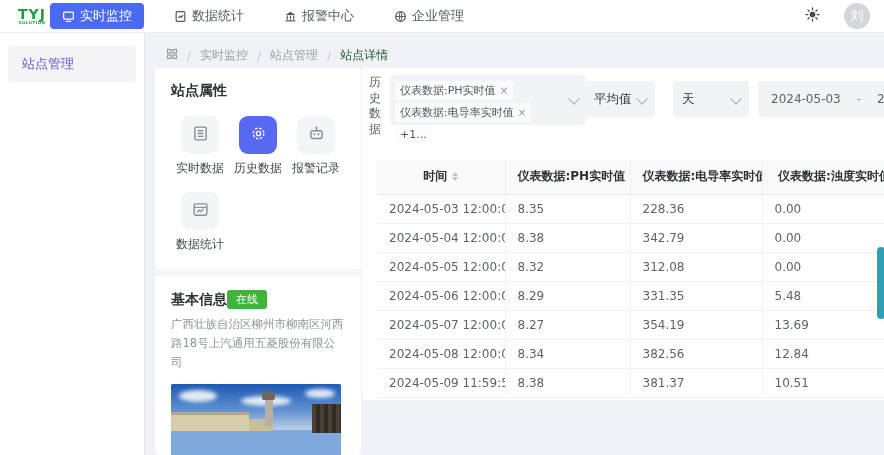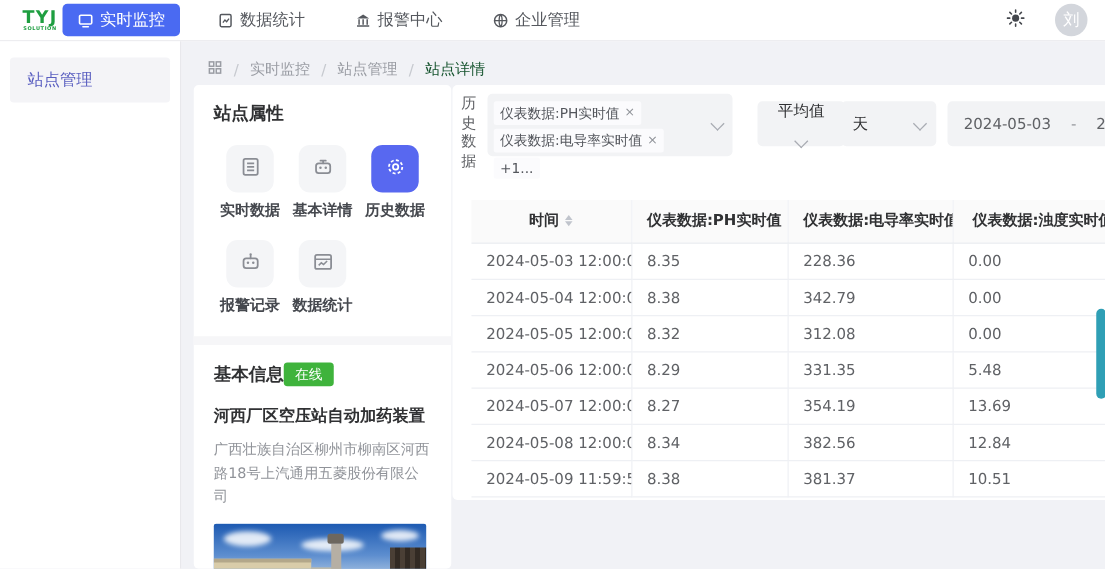--- a/index.html
+++ b/index.html
@@ -34,21 +34,21 @@
   .breadcrumb .sep { color:#c6c9cf; }
   .breadcrumb .crumb { cursor:pointer; }
   .breadcrumb .crumb.last { color:#14532d; }
   
   .left-card { position:absolute; left:155px; top:68px; width:206px; bottom:0; background:#fff; border-radius:4px; padding:14px 16px; }
   .card-title { font-size:14px; font-weight:700; color:#303133; }
   .tiles { margin-top:16px; display:grid; grid-template-columns:repeat(3,1fr); row-gap:15px; text-align:center; }
   .tile { cursor:pointer; }
   .tile-icon { width:38px; height:38px; border-radius:9px; background:#f4f5f7; margin:0 auto 6px; display:flex; align-items:center; justify-content:center; }
   .tile.active .tile-icon { background:#5868f0; }
-  .tile-label { font-size:12px; color:#45484e; white-space:nowrap;font-weight:bold; }
+  .tile-label { font-size:12px; color:#45484e; white-space:nowrap; }
   .thick-divider { height:7px; background:#f6f6f8; margin:16px -16px 0; }
   .info-head { margin-top:14px; display:flex; align-items:center; justify-content:flex-start; }
   .badge-online { background:#3fb33c; color:#fff; font-size:11px; padding:2px 9px; border-radius:3px; }
   .station-name { margin-top:16px; font-size:13px; font-weight:700; color:#303133; line-height:1.45; }
   .station-address { margin-top:6px; font-size:11.5px; color:#909399; line-height:1.65; }
   
   .photo { margin-top:12px; width:170px; height:82px; position:relative; overflow:hidden; border-radius:2px; background:#7fa8dc; }
   .ph-sky { position:absolute; inset:0 0 44% 0; background:linear-gradient(180deg,#1d5ab2 0%,#5d8ecf 55%,#bcd0e6 100%); }
   .ph-cloud { position:absolute; background:rgba(255,255,255,.85); border-radius:50%; filter:blur(2px); }
   .ph-bldg-l { position:absolute; left:0; bottom:42%; width:46%; height:24%; background:#d9cca9; border-top:3px solid #b3a78a; }
@@ -58,21 +58,21 @@
   .ph-right { position:absolute; right:0; bottom:40%; width:17%; height:36%; background:repeating-linear-gradient(90deg,#4a3f35 0 4px,#322a23 4px 8px); }
   
   .right-card { position:absolute; left:362px; top:68px; width:522px; height:332px; background:#fff; border-radius:4px 0 0 4px; overflow:hidden; }
   .vlabel { position:absolute; left:7px; top:7px; width:15px; font-size:12px; color:#606266; line-height:1.3; word-break:break-all; }
   .multiselect { position:absolute; left:28px; top:7px; width:196px; height:50px; background:#f2f3f5; border-radius:4px; padding:4px 20px 4px 5px; cursor:pointer; }
   .ms-tag { display:inline-flex; align-items:center; gap:4px; background:#fbfbfd; border-radius:2px; font-size:11px; color:#53565c; padding:2px 5px; margin:1px 4px 1px 0; white-space:nowrap; }
   .ms-tag .x { color:#909399; font-size:10px; cursor:pointer; }
   .chev { width:8px; height:8px; border-right:1.5px solid #a8abb2; border-bottom:1.5px solid #a8abb2; transform:rotate(45deg); display:inline-block; }
   .ms-chev { position:absolute; right:8px; top:20px; }
   .select-box { position:absolute; top:13px; height:36px; background:#f2f3f5; border-radius:4px; display:flex; align-items:center; justify-content:space-between; padding:0 9px; font-size:12.5px; color:#303133; cursor:pointer; }
-  .sel-avg { left:244px; width:70px;flex-direction:column; }
+  .sel-avg { left:223px; width:70px; }
   .sel-int { left:311px; width:76px; }
   .daterange { position:absolute; left:396px; top:13px; width:210px; height:36px; background:#f2f3f5; border-radius:4px; display:flex; align-items:center; gap:16px; padding:0 13px; font-size:12px; color:#606266; cursor:pointer; white-space:nowrap; }
   .daterange .dsep { color:#909399; }
   
   .table-wrap { position:absolute; left:15px; top:92px; width:507px; height:240px; overflow:hidden; }
   table { border-collapse:collapse; table-layout:fixed; width:530px; }
   th,td { text-align:left; padding:0 12px; border-bottom:1px solid #eef0f4; border-right:1px solid #f0f1f5; overflow:hidden; white-space:nowrap; }
   th { background:#fafafa; height:34px; font-size:12px; font-weight:700; color:#303133; border-bottom:1px solid #e9ebf0;text-align:center; }
   td { height:29px; font-size:12px; color:#606266; background:#fff; }
   .sort { display:inline-flex; flex-direction:column; gap:1px; margin-left:5px; vertical-align:middle; cursor:pointer; }
@@ -167,31 +167,20 @@
   <div class="tiles">
     <div class="tile">
       <div class="tile-icon">
           <span><svg width="17" height="17" viewBox="0 0 24 24">
               <rect x="4" y="3" width="16" height="18" rx="2" fill="none" stroke="#8a8d94" stroke-width="2"></rect>
               <path d="M8 8h8M8 12h8M8 16h8" stroke="#8a8d94" stroke-width="2"></path>
             </svg></span>
         </div>
       <div class="tile-label">实时数据</div>
     </div>
-    <div class="tile">
-      <div class="tile-icon">
-          <span><svg width="17" height="17" viewBox="0 0 24 24">
-              <rect x="4" y="8" width="16" height="11" rx="3" fill="none" stroke="#8a8d94" stroke-width="2"></rect>
-              <circle cx="9" cy="13" r="1.4" fill="#8a8d94"></circle>
-              <circle cx="15" cy="13" r="1.4" fill="#8a8d94"></circle>
-              <path d="M12 8V5M9 5h6" stroke="#8a8d94" stroke-width="2" stroke-linecap="round"></path>
-            </svg></span>
-        </div>
-      <div class="tile-label">基本详情</div>
-    </div>
     <div class="tile active">
       <div class="tile-icon">
           <span><svg width="17" height="17" viewBox="0 0 24 24">
               <circle cx="12" cy="12" r="3" fill="none" stroke="#fff" stroke-width="2"></circle>
               <circle cx="12" cy="12" r="7.5" fill="none" stroke="#fff" stroke-width="2" stroke-dasharray="3.4 2.5"></circle>
             </svg></span>
         </div>
       <div class="tile-label">历史数据</div>
     </div>
     <div class="tile">
@@ -215,21 +204,20 @@
             </svg></span>
         </div>
       <div class="tile-label">数据统计</div>
     </div>
   </div>
   <div class="thick-divider"></div>
   <div class="info-head">
     <div class="card-title">基本信息</div>
     <div class="badge-online">在线</div>
   </div>
-  <div class="station-name">河西厂区空压站自动加药装置</div>
   <div class="station-address">广西壮族自治区柳州市柳南区河西路18号上汽通用五菱股份有限公司</div>
   <div class="photo">
     <div class="ph-sky"></div>
     <div class="ph-cloud" style="left:8px;top:6px;width:38px;height:12px;"></div>
     <div class="ph-cloud" style="left:70px;top:12px;width:50px;height:10px;"></div>
     <div class="ph-cloud" style="right:6px;top:5px;width:30px;height:9px;"></div>
 
     <div class="ph-bldg-l"></div>
     <div class="ph-bldg-m"></div>
     <div class="ph-tower"></div>

